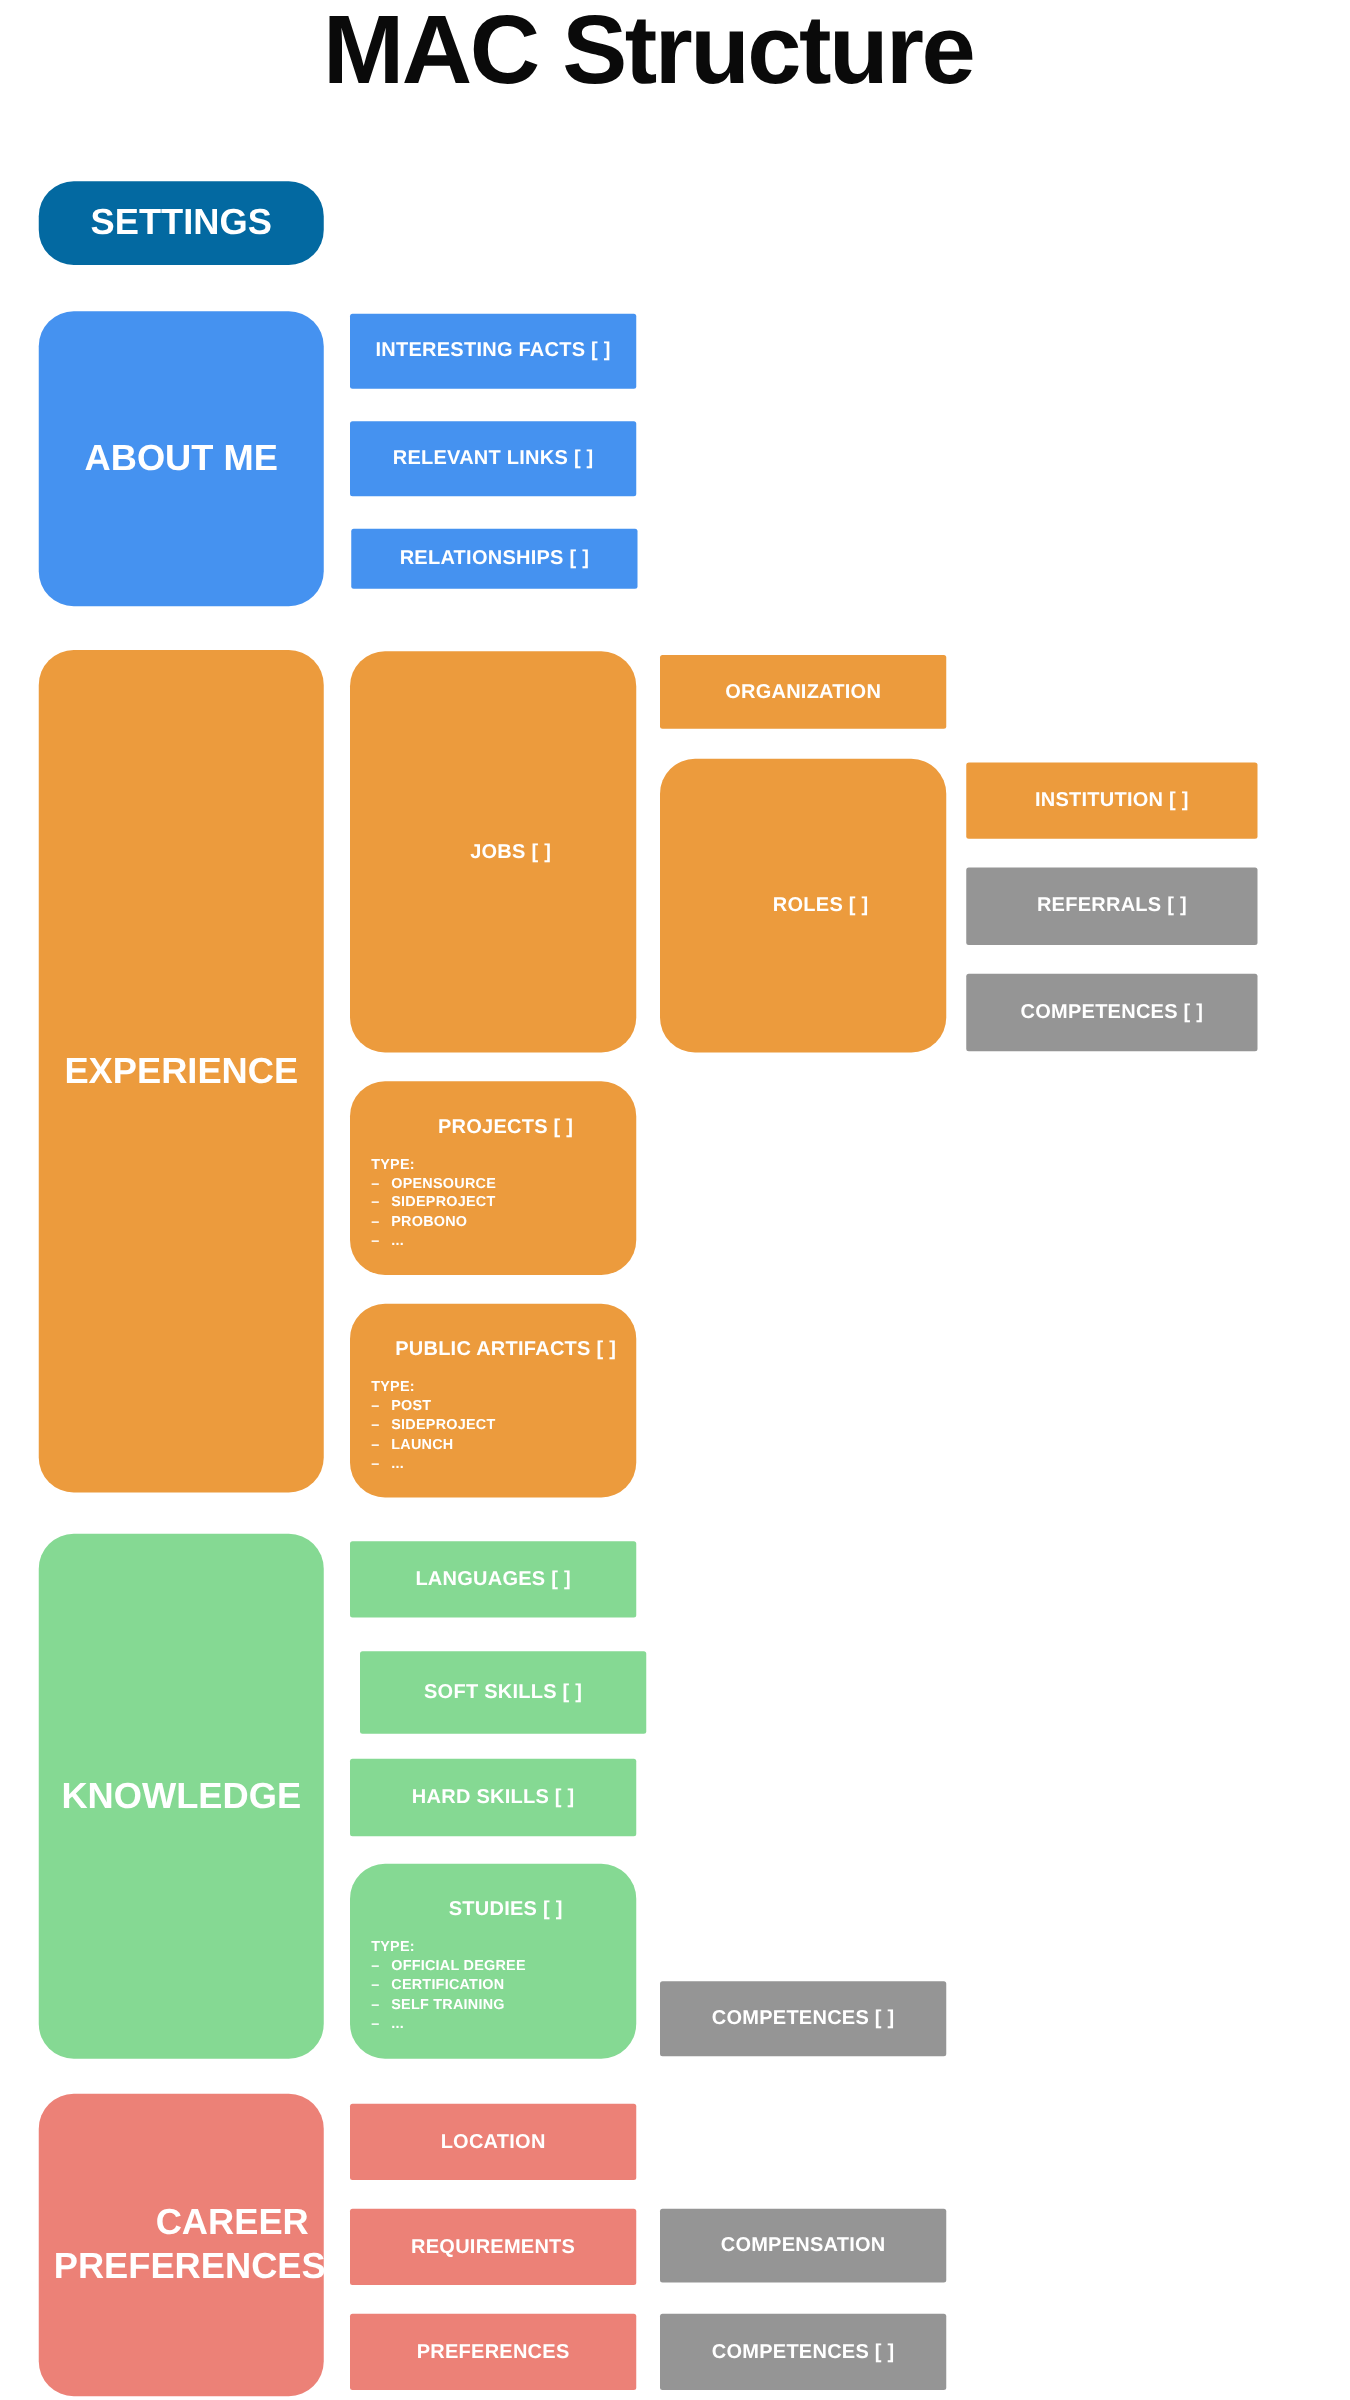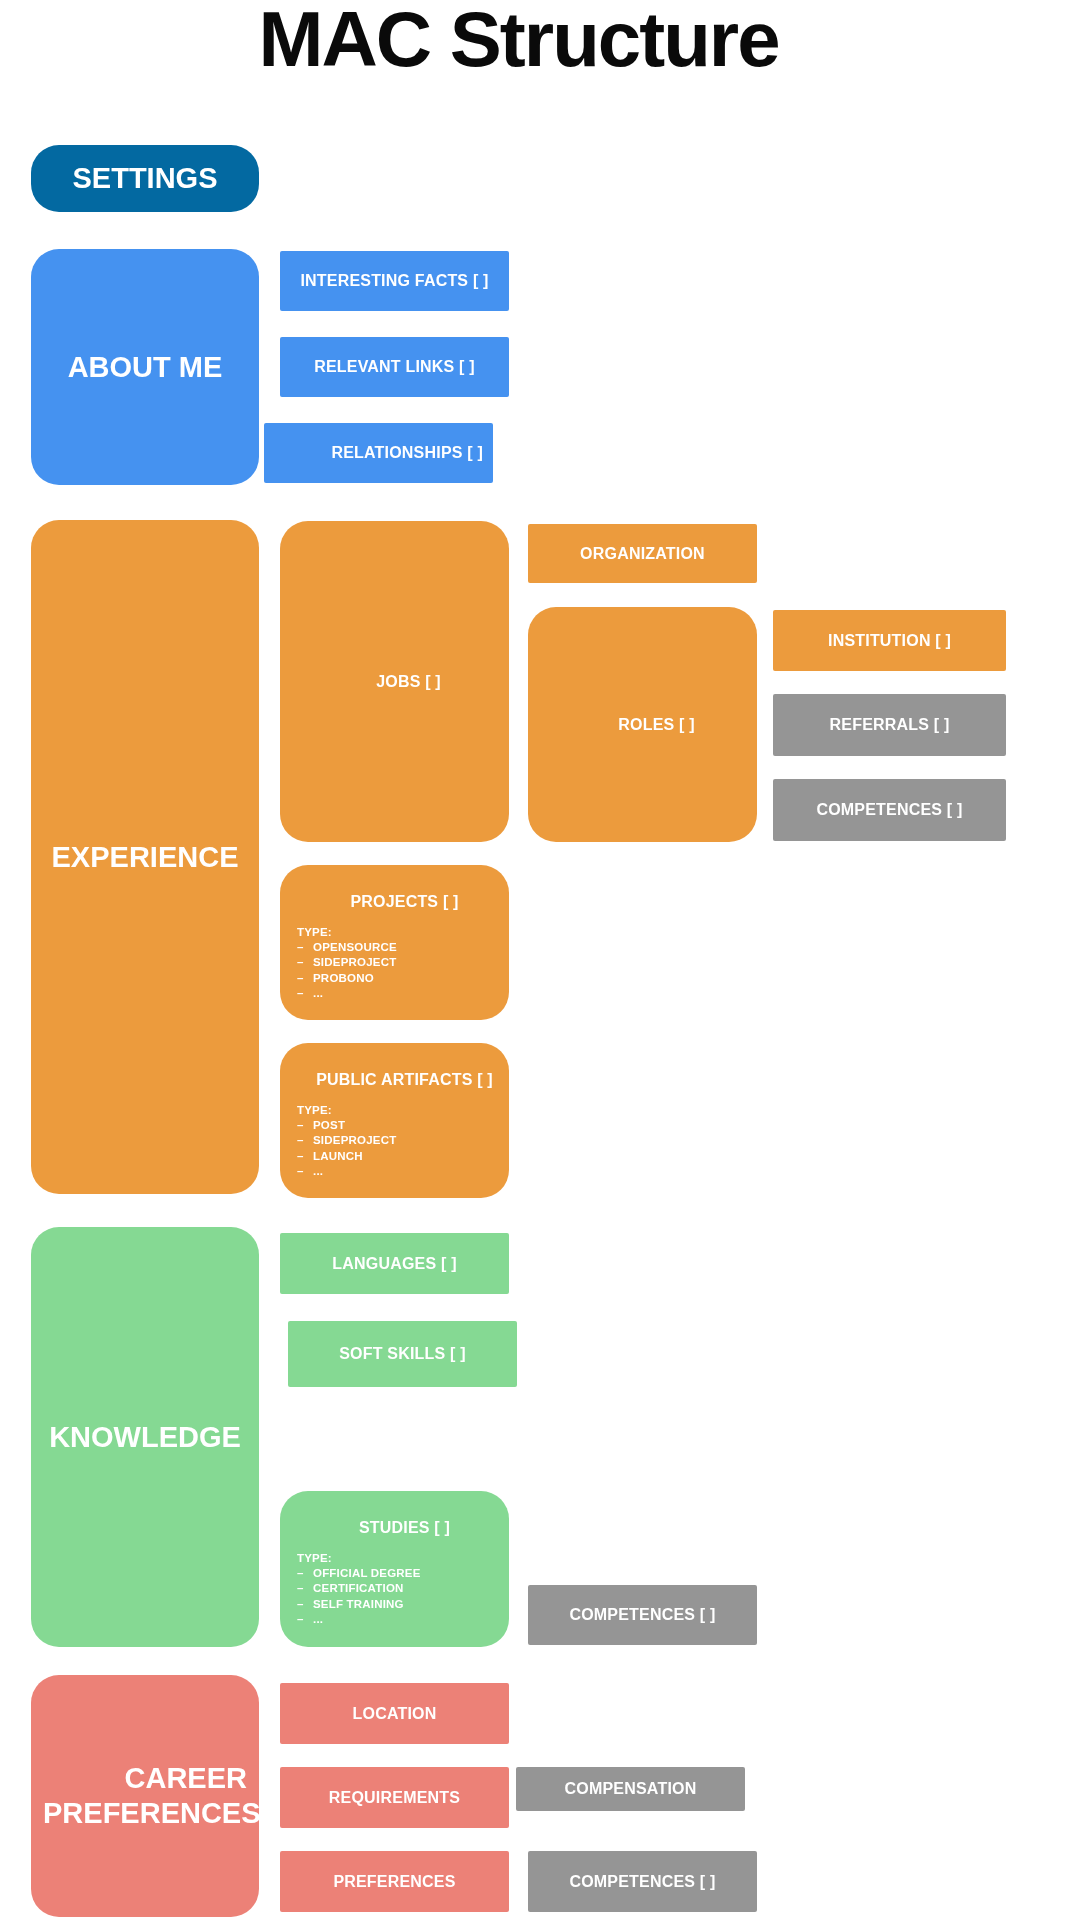--- a/index.html
+++ b/index.html
@@ -52,42 +52,42 @@
     letter-spacing:0.2px;
   }
   .type-list .li{display:flex;}
   .type-list .dash{display:inline-block;width:16px;flex:0 0 16px;}
 
   
   .b-settings{left:31px;top:145px;width:228px;height:67px;}
   .b-about   {left:31px;top:249px;width:228px;height:236px;}
   .b-about-c0{left:280px;top:251px;width:229px;height:60px;}
   .b-about-c1{left:280px;top:337px;width:229px;height:60px;}
-  .b-about-c2{left:264px;top:423px;width:229px;height:60px;text-align:right;}
+  .b-about-c2{left:281px;top:423px;width:229px;height:48px;}
   .b-exp     {left:31px;top:520px;width:228px;height:674px;}
   .b-jobs    {left:280px;top:521px;width:229px;height:321px;}
   .b-projects{left:280px;top:865px;width:229px;height:155px;}
   .b-artifacts{left:280px;top:1043px;width:229px;height:155px;}
   .b-org     {left:528px;top:524px;width:229px;height:59px;}
   .b-roles   {left:528px;top:607px;width:229px;height:235px;}
   .b-chal    {left:773px;top:610px;width:233px;height:61px;}
   .b-ref     {left:773px;top:694px;width:233px;height:62px;}
   .b-comp1   {left:773px;top:779px;width:233px;height:62px;}
   .b-know    {left:31px;top:1227px;width:228px;height:420px;}
   .b-lang    {left:280px;top:1233px;width:229px;height:61px;}
   .b-soft    {left:288px;top:1321px;width:229px;height:66px;}
   .b-hard    {left:280px;top:1407px;width:229px;height:62px;}
   .b-studies {left:280px;top:1491px;width:229px;height:156px;}
   .b-inst    {left:528px;top:1494px;width:229px;height:61px;}
   .b-comp2   {left:528px;top:1585px;width:229px;height:60px;}
   .b-career  {left:31px;top:1675px;width:228px;height:242px;}
   .b-loc     {left:280px;top:1683px;width:229px;height:61px;}
   .b-req     {left:280px;top:1767px;width:229px;height:61px;}
   .b-pref    {left:280px;top:1851px;width:229px;height:61px;}
-  .b-compn   {left:516px;top:1767px;width:229px;height:44px;}
+  .b-compn   {left:528px;top:1767px;width:229px;height:59px;}
   .b-comp3   {left:528px;top:1851px;width:229px;height:61px;}
 </style>
 </head>
 <body>
 
 <div class="page">
 
   <h1 class="title">MAC Structure</h1>
 
   <div class="box main b-settings" style="background-color: #0369a1;">
@@ -179,20 +179,23 @@
 
   <div class="box main b-know" style="background-color: rgb(133, 217, 147);">
     <span class="lbl">KNOWLEDGE</span>
   </div>
   <div class="box small b-lang" style="background-color: rgb(133, 217, 147);">
     <span class="lbl">LANGUAGES [ ]</span>
   </div>
   <div class="box small b-soft" style="background-color: rgb(133, 217, 147);">
     <span class="lbl">SOFT SKILLS [ ]</span>
   </div>
+  <div class="box small b-hard" style="background-color: rgb(133, 217, 147);">
+    <span class="lbl">HARD SKILLS [ ]</span>
+  </div>
   <div class="box listbox b-studies" style="background-color: rgb(133, 217, 147);">
     <span class="lbl">STUDIES [ ]</span>
     <div class="type-block">
       <div class="type-title">TYPE:</div>
       <div class="type-list">
           <div class="li">
             <span class="dash">–</span>
             <span>OFFICIAL DEGREE</span>
           </div>
           <div class="li">

